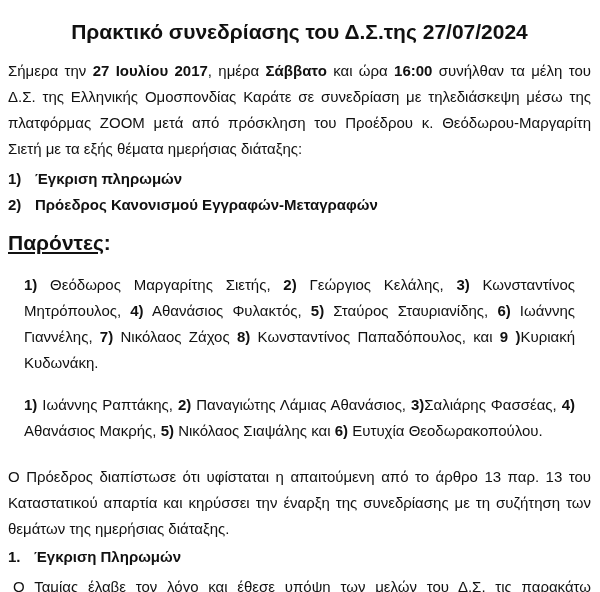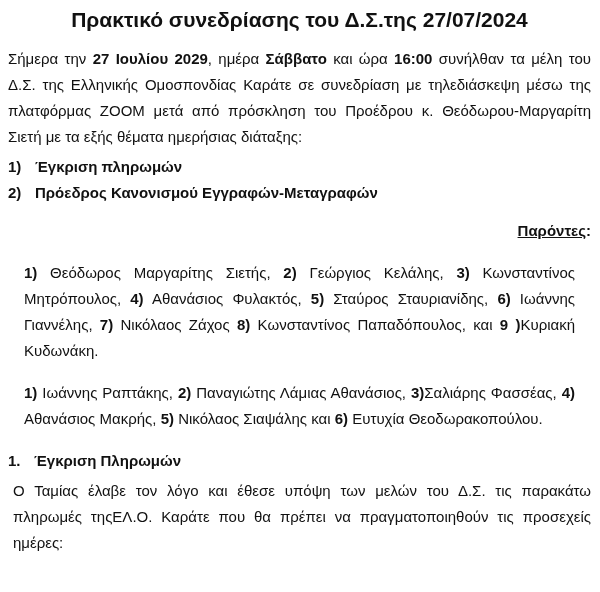--- a/index.html
+++ b/index.html
@@ -10,44 +10,43 @@
     color: #111111;
     font-family: "Liberation Sans", "DejaVu Sans", sans-serif;
     overflow: hidden;
   }
   .page { padding: 6px 9px 0 8px; }
   .title {
     font-size: 21px;
     font-weight: 700;
     text-align: center;
     line-height: 28px;
-    margin: 0;
+    margin: 12px;
   }
   .para {
     font-size: 15px;
     line-height: 26px;
     text-align: justify;
     margin: 0;
   }
   b { font-weight: 700; }
   .intro { margin-top: 12px; }
   .agenda { margin-top: 4px; }
   .agenda-row {
     display: flex;
     font-size: 15px;
     font-weight: 700;
     line-height: 26px;
   }
   .agenda-num { width: 27px; flex-shrink: 0; }
   .list-heading {
     margin: 0;
-    font-size: 15px;
+    font-size: 21px;
     font-weight: 700;
     line-height: 26px;
-    text-align: right;
   }
   .present-heading { margin-top: 12px; }
   .absent-heading { margin-top: 10px; }
   .u { text-decoration: underline; }
   .names { margin: 16px; }
   .quorum { margin-top: 20px; }
   .section-heading {
     display: flex;
     margin: 2px 0 0 0;
     font-size: 15px;
@@ -57,40 +56,41 @@
   .sec-num { width: 26px; flex-shrink: 0; }
   .closing { margin-top: 4px; padding-left: 5px; }
 </style>
 </head>
 <body>
 
 <div class="page">
 
   <h1 class="title">Πρακτικό συνεδρίασης του Δ.Σ.της 27/07/2024</h1>
 
-  <p class="para intro"><span>Σήμερα την </span><b>27 Ιουλίου 2029</b><span>, ημέρα </span><b>Σάββατο</b><span> και ώρα </span><b>16:00</b><span> συνήλθαν τα μέλη του Δ.Σ. της Ελληνικής Ομοσπονδίας Καράτε σε συνεδρίαση με τηλεδιάσκεψη μέσω της πλατφόρμας ZOOM μετά από πρόσκληση του Προέδρου κ. Θεόδωρου-Μαργαρίτη Σιετή με τα εξής θέματα ημερήσιας διάταξης:</span></p>
+  <p class="para intro"><span>Σήμερα την </span><b>27 Ιουλίου 2017</b><span>, ημέρα </span><b>Σάββατο</b><span> και ώρα </span><b>16:00</b><span> συνήλθαν τα μέλη του Δ.Σ. της Ελληνικής Ομοσπονδίας Καράτε σε συνεδρίαση με τηλεδιάσκεψη μέσω της πλατφόρμας ZOOM μετά από πρόσκληση του Προέδρου κ. Θεόδωρου-Μαργαρίτη Σιετή με τα εξής θέματα ημερήσιας διάταξης:</span></p>
 
   <div class="agenda">
     <div class="agenda-row">
         <span class="agenda-num">1)</span>
         <span>Έγκριση πληρωμών</span>
       </div>
     <div class="agenda-row">
         <span class="agenda-num">2)</span>
         <span>Πρόεδρος Κανονισμού Εγγραφών-Μεταγραφών</span>
       </div>
   </div>
 
   <p class="list-heading present-heading"><span class="u">Παρόντες</span><span>:</span></p>
 
   <p class="para names"><b>1)</b><span> Θεόδωρος Μαργαρίτης Σιετής, </span><b>2)</b><span> Γεώργιος Κελάλης, </span><b>3)</b><span> Κωνσταντίνος Μητρόπουλος, </span><b>4)</b><span> Αθανάσιος Φυλακτός, </span><b>5)</b><span> Σταύρος Σταυριανίδης, </span><b>6)</b><span> Ιωάννης Γιαννέλης, </span><b>7)</b><span> Νικόλαος Ζάχος </span><b>8)</b><span> Κωνσταντίνος Παπαδόπουλος, και </span><b>9 )</b><span>Κυριακή Κυδωνάκη.</span></p>
 
 
   <p class="para names"><b>1)</b><span> Ιωάννης Ραπτάκης, </span><b>2)</b><span> Παναγιώτης Λάμιας Αθανάσιος, </span><b>3)</b><span>Σαλιάρης Φασσέας, </span><b>4)</b><span> Αθανάσιος Μακρής, </span><b>5)</b><span> Νικόλαος Σιαψάλης και </span><b>6)</b><span> Ευτυχία Θεοδωρακοπούλου.</span></p>
 
+  <p class="para quorum">Ο Πρόεδρος διαπίστωσε ότι υφίσταται η απαιτούμενη από το άρθρο 13 παρ. 13 του Καταστατικού απαρτία και κηρύσσει την έναρξη της συνεδρίασης με τη συζήτηση των θεμάτων της ημερήσιας διάταξης.</p>
 
   <p class="section-heading">
       <span class="sec-num">1.</span>
       <span>Έγκριση Πληρωμών</span>
     </p>
 
   <p class="para closing">Ο Ταμίας έλαβε τον λόγο και έθεσε υπόψη των μελών του Δ.Σ. τις παρακάτω πληρωμές τηςΕΛ.Ο. Καράτε που θα πρέπει να πραγματοποιηθούν τις προσεχείς ημέρες:</p>
 
 </div>
 

